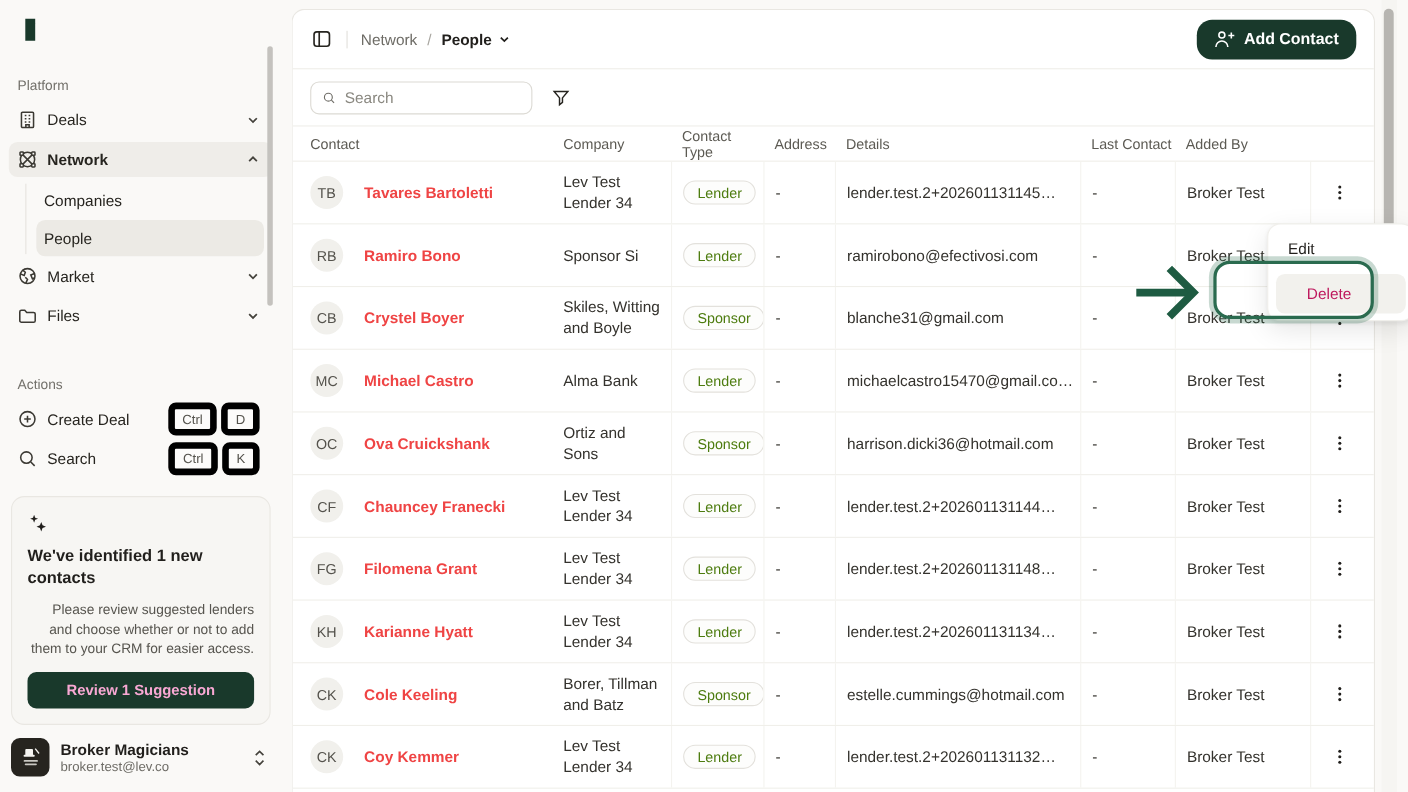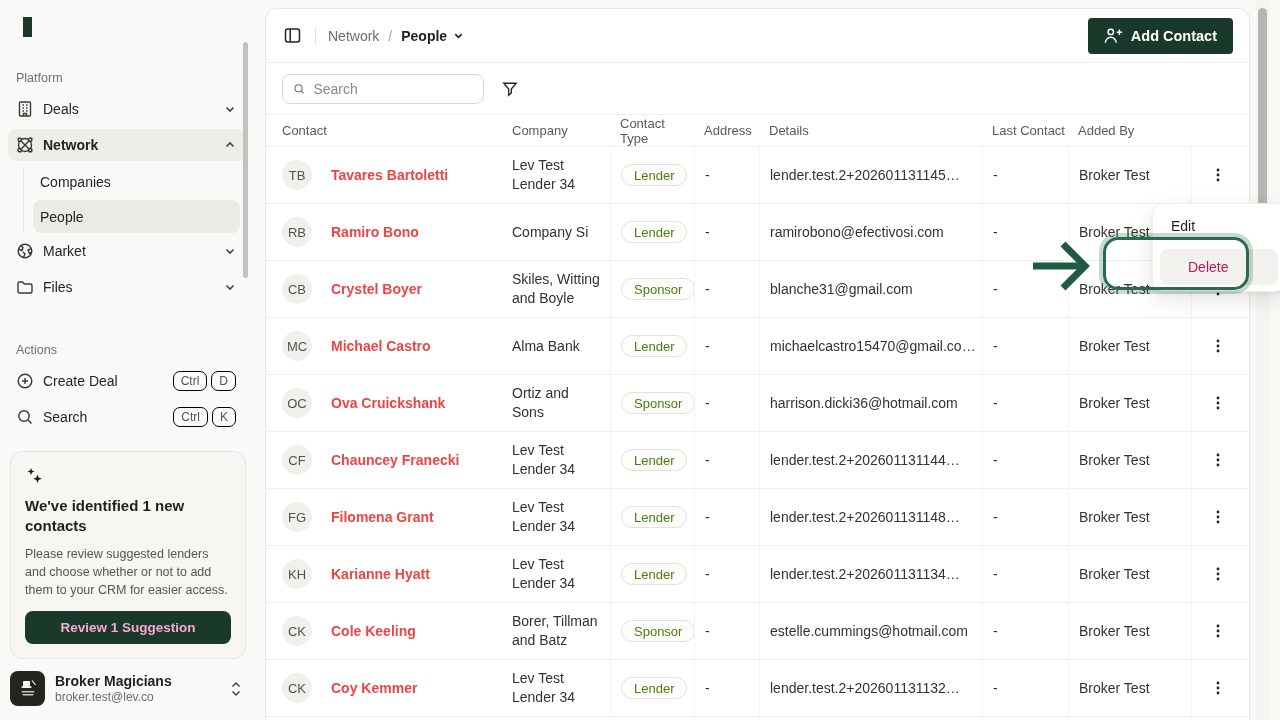--- a/index.html
+++ b/index.html
@@ -21,45 +21,45 @@
   .nav-item { height:32px; margin-bottom:4px; display:flex; align-items:center; gap:9px; padding:0 12px 0 8px; border-radius:8px; font-size:14px; color:#26241F; cursor:pointer; }
   .nav-item .nav-ico { width:18px; height:18px; color:#3B3933; flex:0 0 18px; }
   .nav-item.active { background:#EFEDE9; font-weight:600; }
   .nav-chevron { margin-left:auto; color:#44423C; }
   .subnav { position:relative; margin:0 8px 2px 25px; }
   .subnav::before { content:""; position:absolute; left:-10px; top:2px; bottom:2px; width:1px; background:#E6E4DF; }
   .sub-item { height:33px; margin-bottom:2px; display:flex; align-items:center; padding:0 12px 0 7px; border-radius:8px; font-size:14px; color:#26241F; cursor:pointer; }
   .sub-item.active { background:#ECEAE5; }
   .actions-gap { height:30px; }
   .kbd-keys { margin-left:auto; display:flex; gap:4px; }
-  .kbd { border:1px solid #000000; border-radius:7px; padding:1px 7px; font-size:12px; color:#55534D; background:#FCFBFA; line-height:16px; }
+  .kbd { border:6px solid #000000; border-radius:7px; padding:1px 7px; font-size:12px; color:#55534D; background:#FCFBFA; line-height:16px; }
 
   .suggestion-card { margin:14px 10px 0 10px; background:#F7F6F3; border:1px solid #E9E7E2; border-radius:12px; padding:16px 14px 14px; }
   .suggestion-title { font-size:15px; font-weight:700; line-height:1.35; margin:10px 0 8px; color:#211F1C; }
-  .suggestion-body { font-size:12.5px; line-height:1.45; color:#57554F; }
+  .suggestion-body { font-size:12.5px; line-height:1.45; color:#57554F;text-align:right; }
   .suggestion-btn { margin-top:12px; width:100%; height:33px; border:none; border-radius:8px; background:#19392B; color:#f9a8d4; font-size:13.5px; font-weight:600; font-family:inherit; cursor:pointer; }
 
   .user-footer { margin-top:auto; display:flex; align-items:center; gap:10px; padding:12px 14px 14px 10px; cursor:pointer; }
   .user-avatar { width:35px; height:35px; border-radius:8px; background:#26241F; display:flex; align-items:center; justify-content:center; flex:0 0 35px; }
   .user-name { font-size:14px; font-weight:700; line-height:1.25; }
   .user-email { font-size:12px; color:#6E6C66; }
   .user-caret { margin-left:auto; color:#44423C; }
 
   .sidebar-scroll-thumb { position:absolute; left:243px; top:42px; width:5px; height:236px; border-radius:3px; background:#C4C2BE; }
 
   
   .main-card { position:absolute; left:265px; top:8px; width:985px; height:712px; background:#FFFFFF; border:1px solid #E9E7E2; border-bottom:none; border-radius:12px 12px 0 0; overflow:hidden; }
 
   .card-header { height:54px; display:flex; align-items:center; padding:0 16px; border-bottom:1px solid #EFEEE9; }
   .panel-toggle { background:none; border:none; color:#26241F; cursor:pointer; padding:2px; }
   .crumb-divider { width:1px; height:16px; background:#E2E0DB; margin:0 12px; }
   .crumb-parent { color:#6E6C66; font-size:14px; text-decoration:none; cursor:pointer; }
   .crumb-sep { color:#A9A7A1; margin:0 9px; font-size:14px; }
   .crumb-current { display:flex; align-items:center; gap:6px; font-weight:600; color:#211F1C; font-size:14px; cursor:pointer; }
-  .add-btn { margin-left:auto; height:36px; display:flex; align-items:center; gap:8px; padding:0 16px; background:#19392B; border:none; border-radius:4px; color:#FFFFFF; font-size:14.5px; font-weight:600; font-family:inherit; cursor:pointer;text-align:center; }
+  .add-btn { margin-left:auto; height:36px; display:flex; align-items:center; gap:8px; padding:0 16px; background:#19392B; border:none; border-radius:14px; color:#FFFFFF; font-size:14.5px; font-weight:600; font-family:inherit; cursor:pointer;text-align:center; }
 
   .card-toolbar { height:52px; display:flex; align-items:center; padding:0 16px; border-bottom:1px solid #EFEEE9; }
   .search-box { width:202px; height:30px; border:1px solid #DCDAD4; border-radius:8px; background:#FFFFFF; display:flex; align-items:center; gap:8px; padding:0 10px; }
   .search-box input { border:none; outline:none; width:100%; font-size:14px; font-family:inherit; color:#211F1C; background:transparent; }
   .search-box input::placeholder { color:#8A8880; }
   .filter-btn { margin-left:14px; background:none; border:none; color:#26241F; cursor:pointer; padding:4px; }
 
   .grid-cols { display:grid; grid-template-columns:230px 98px 84px 65px 223px 86px 123px 1fr; padding:0 16px; }
   .thead { height:32px; align-items:center; border-bottom:1px solid #EFEEE9; color:#5C5A53; font-size:13px; }
   .thead > div:nth-child(n+3) { padding-left:10px; }
@@ -295,21 +295,21 @@
             </svg>
           </button>
         </div>
       </div>
 
       <div class="grid-cols trow">
         <div class="contact-cell">
           <span class="avatar">RB</span>
           <span class="contact-name">Ramiro Bono</span>
         </div>
-        <div class="company-cell">Company Si</div>
+        <div class="company-cell">Sponsor Si</div>
         <div>
           <span class="badge">Lender</span>
         </div>
         <div>-</div>
         <div class="details-cell">ramirobono@efectivosi.com</div>
         <div>-</div>
         <div>Broker Test</div>
         <div class="actions-cell">
           <button class="kebab-btn">
             <svg width="14" height="16" viewBox="0 0 14 16" fill="currentColor">

